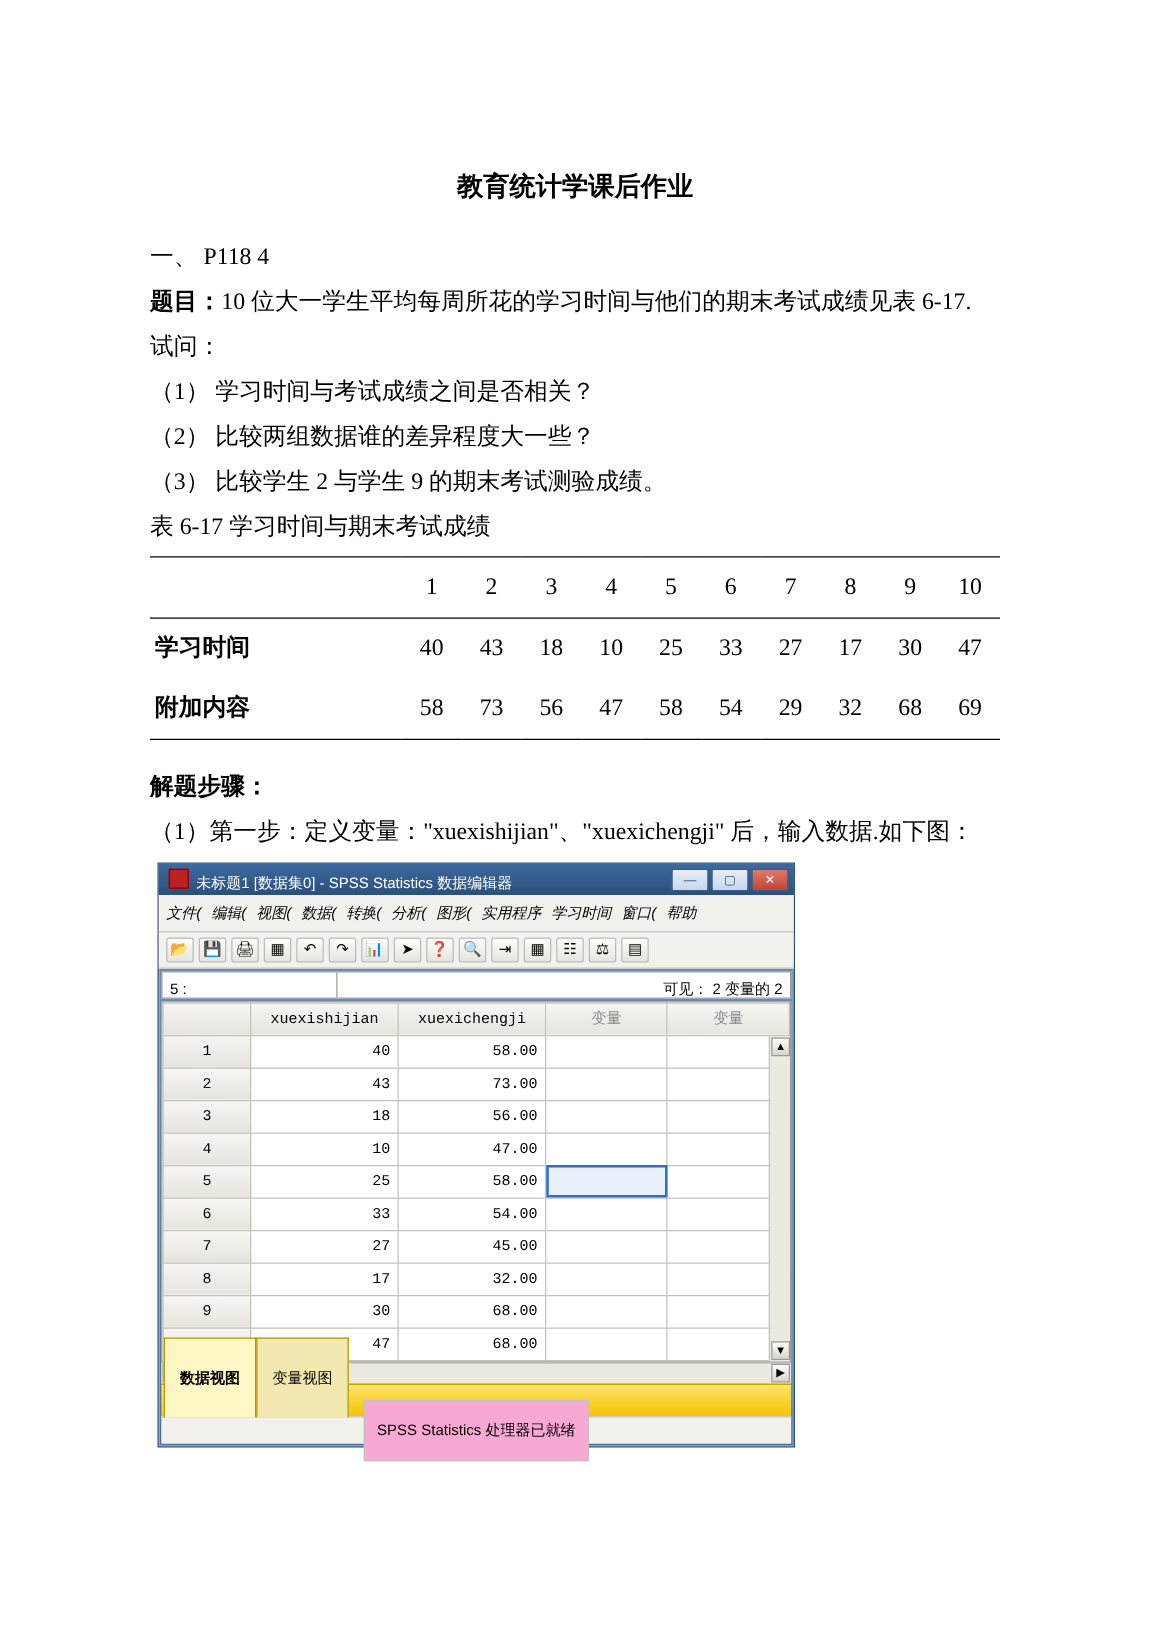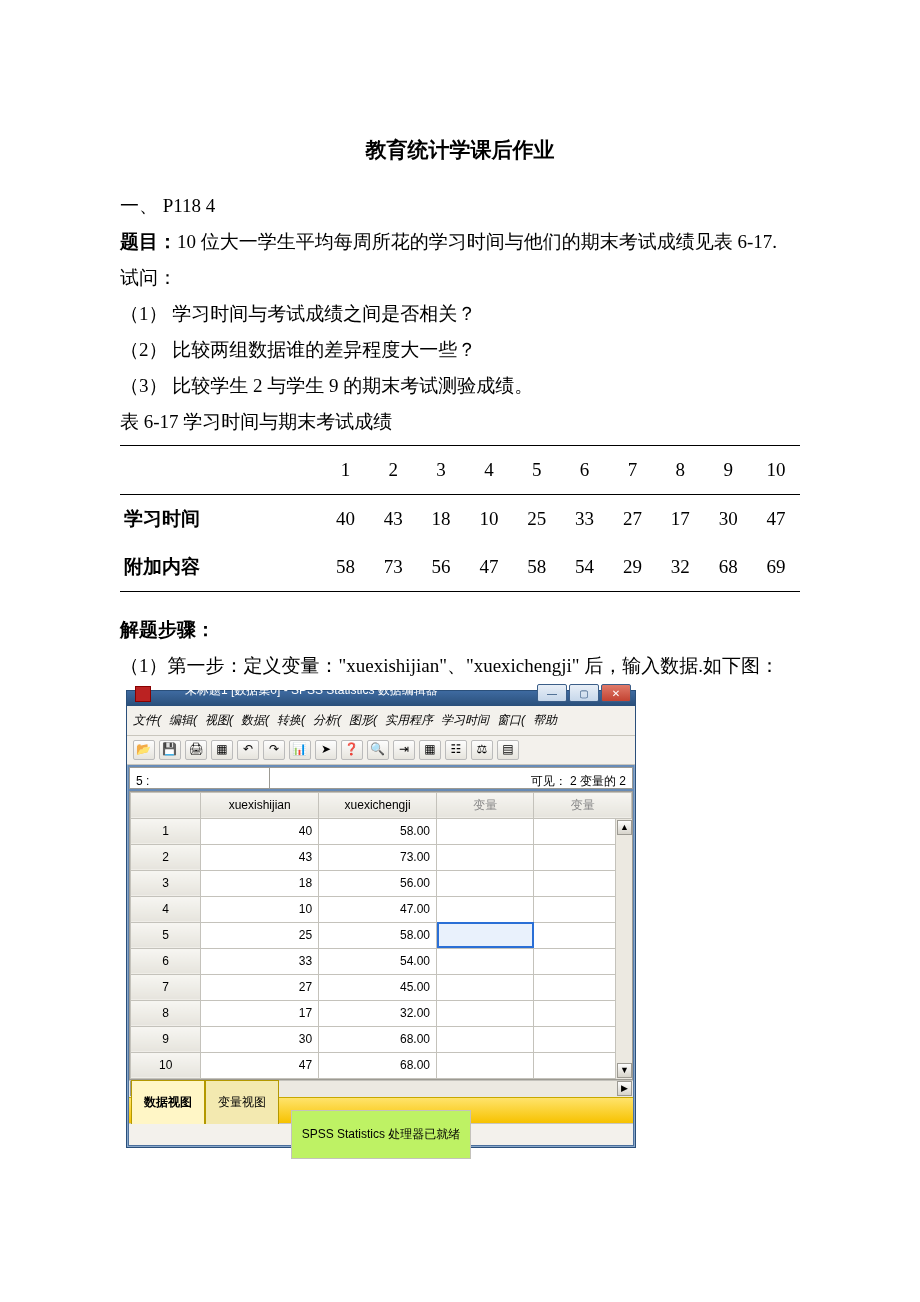--- a/index.html
+++ b/index.html
@@ -42,26 +42,25 @@
     width: 510px;
     margin: 6px 0 0 6px;
     border: 1px solid #2a4f7a;
     background: linear-gradient(#6e92bd, #4b6f9c);
     font-family: "Microsoft YaHei", Tahoma, sans-serif;
     font-size: 12px;
     box-shadow: 0 0 0 1px #89a8cb inset;
   }
   .titlebar {
     display: flex;
-    align-items: flex-end;
+    align-items: flex-start;
     padding: 4px 4px 4px 8px;
     color: #fff;
     background: linear-gradient(#3e6aa0, #2a4f7a);
-    height: 15px;
-    gap: 28px;
+    height: 25px;
   }
   .titlebar .app-icon {
     width:16px;height:16px; margin-right:6px;
     background:#b22; border:1px solid #800; display:inline-block;
   }
   .titlebar .title-text { flex:1; white-space:nowrap; overflow:hidden; }
   .win-btns { display:flex; gap:0; }
   .win-btn {
     width:30px; height:18px; border:1px solid #3b5e88;
     background: linear-gradient(#e8eff7,#c6d7ea);
@@ -116,21 +115,21 @@
   table.grid {
     border-collapse:collapse;
     width:100%;
     table-layout:fixed;
   }
   table.grid th, table.grid td {
     border:1px solid #c4c2bb;
     height:26px;
     padding:0 6px;
     text-align:right;
-    font-family: Liberation Sans, sans-serif;
+    font-family: Liberation Mono, monospace;
   }
   table.grid thead th {
     background:linear-gradient(#f7f6f2,#e6e4dd);
     text-align:center;
     font-weight:normal;
     color:#000;
   }
   table.grid thead th.var-empty { color:#888; }
   table.grid tbody th {
     background:linear-gradient(#f7f6f2,#e6e4dd);
@@ -163,41 +162,41 @@
   .hscroll .spacer { flex:1; }
   .tabs-row {
     display:flex; align-items:flex-end;
     background:linear-gradient(#ffe36b,#f7c200);
     height:26px;
     padding:0 0 0 2px;
     border-top:1px solid #c7a800;
     margin: 0 2px;
   }
   .tab {
-    padding:10px 12px;
+    padding:20px 12px;
     border:1px solid #b39800;
     background:#fff6c6;
     font-size:12px;
     margin-right:0;
     border-bottom:none;
     position:relative;
     top:1px;
     font-weight:bold;
   }
   .tab.inactive { background:#f3e9b0; font-weight:normal; }
   .statusbar {
     background:#f3f1ec;
     border-top:1px solid #c9c6bd;
     height:22px;
     display:flex; align-items:center; justify-content:center;
     font-size:12px;
     margin:0 2px 2px 2px;
   }
   .statusbar .box {
-    border:1px solid #c4c2bb; padding:12px 10px; background:#bef264;
+    border:1px solid #c4c2bb; padding:12px 10px; background:#f9a8d4;
   }
 </style>
 </head>
 <body>
 
 <h1 class="doc-title">教育统计学课后作业</h1>
 
 <p class="row">一、   P118   4</p>
 
 <p class="row">

